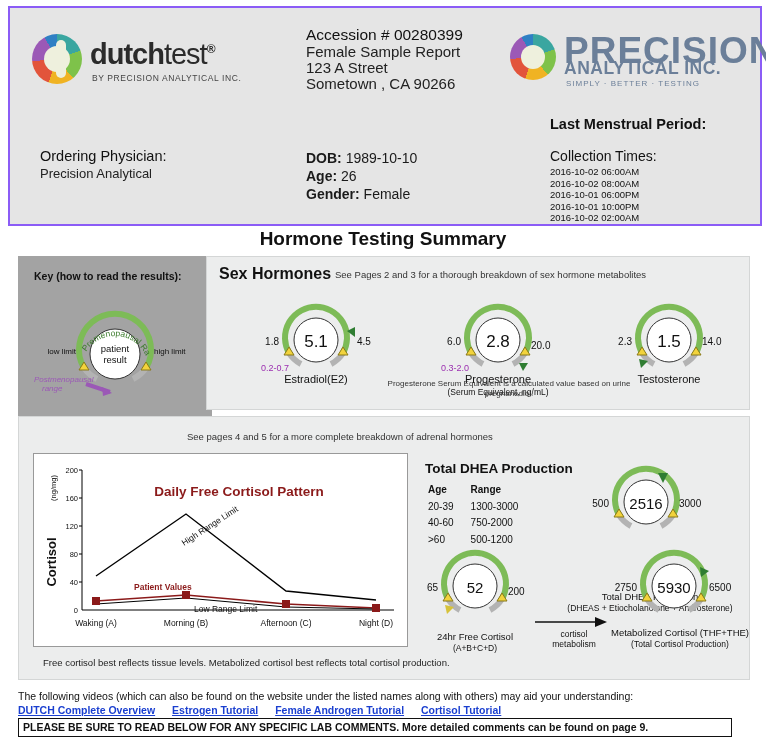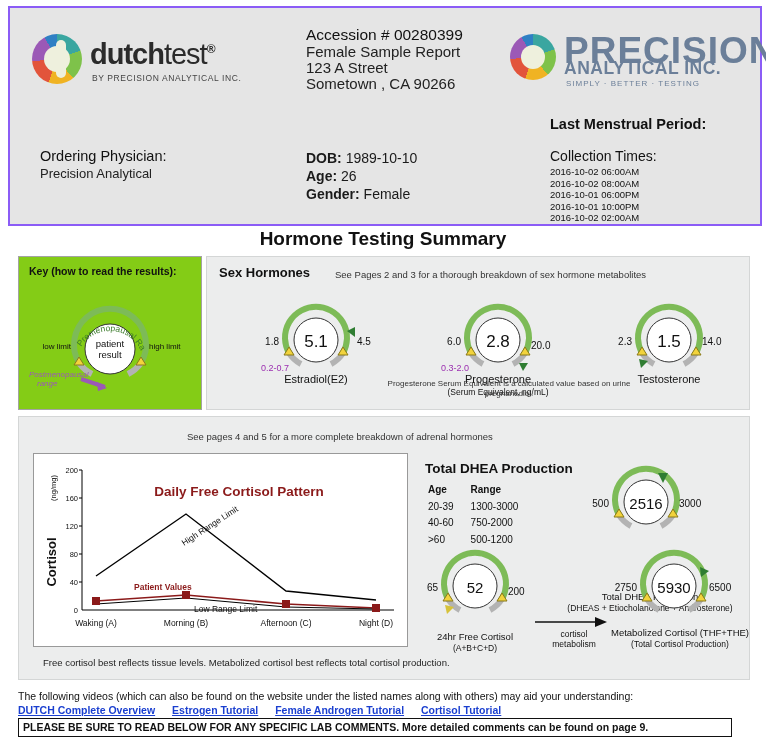--- a/index.html
+++ b/index.html
@@ -48,26 +48,26 @@
 
   .dob{position:absolute;left:296px;top:142px;font-size:14px;}
   .age{position:absolute;left:296px;top:160px;font-size:14px;}
   .gender{position:absolute;left:296px;top:178px;font-size:14px;}
   .dob b,.age b,.gender b{font-weight:bold;}
 
   
   .hts-title{position:absolute;left:0;top:228px;width:766px;text-align:center;font-size:19px;font-weight:bold;color:#111;}
 
   
-  .key-panel{position:absolute;left:18px;top:256px;width:182px;height:152px;background:#84cc16;border:1px solid #a3a3a3;}
+  .key-panel{position:absolute;left:18px;top:256px;width:182px;height:152px;background:#a3a3a3;border:6px solid #a3a3a3;}
   .key-title{position:absolute;left:10px;top:8px;font-size:10.5px;font-weight:bold;color:#111;}
 
   
   .sex-panel{position:absolute;left:206px;top:256px;width:542px;height:152px;background:#eceded;border:1px solid #d4d6d6;}
-  .sex-title{position:absolute;left:12px;top:8px;font-size:13px;font-weight:bold;color:#111;}
+  .sex-title{position:absolute;left:12px;top:8px;font-size:16px;font-weight:bold;color:#111;}
   .sex-sub{position:absolute;left:128px;top:12px;font-size:9.5px;color:#333;}
   .prog-note{position:absolute;left:172px;top:122px;width:260px;text-align:center;font-size:8px;line-height:10px;color:#333;}
 
   
   .adrenal-panel{position:absolute;left:18px;top:416px;width:730px;height:262px;background:#eceded;border:1px solid #d4d6d6;}
   .adr-title{position:absolute;left:16px;top:10px;font-size:15.5px;font-weight:bold;color:#111;margin-top:32px;}
   .adr-sub{position:absolute;left:168px;top:14px;font-size:9.5px;color:#333;}
   .chart-box{position:absolute;left:14px;top:36px;width:373px;height:192px;background:#ffffff;border:1px solid #999;}
   .adr-footnote{position:absolute;left:24px;top:240px;font-size:9.5px;color:#222;}
 

